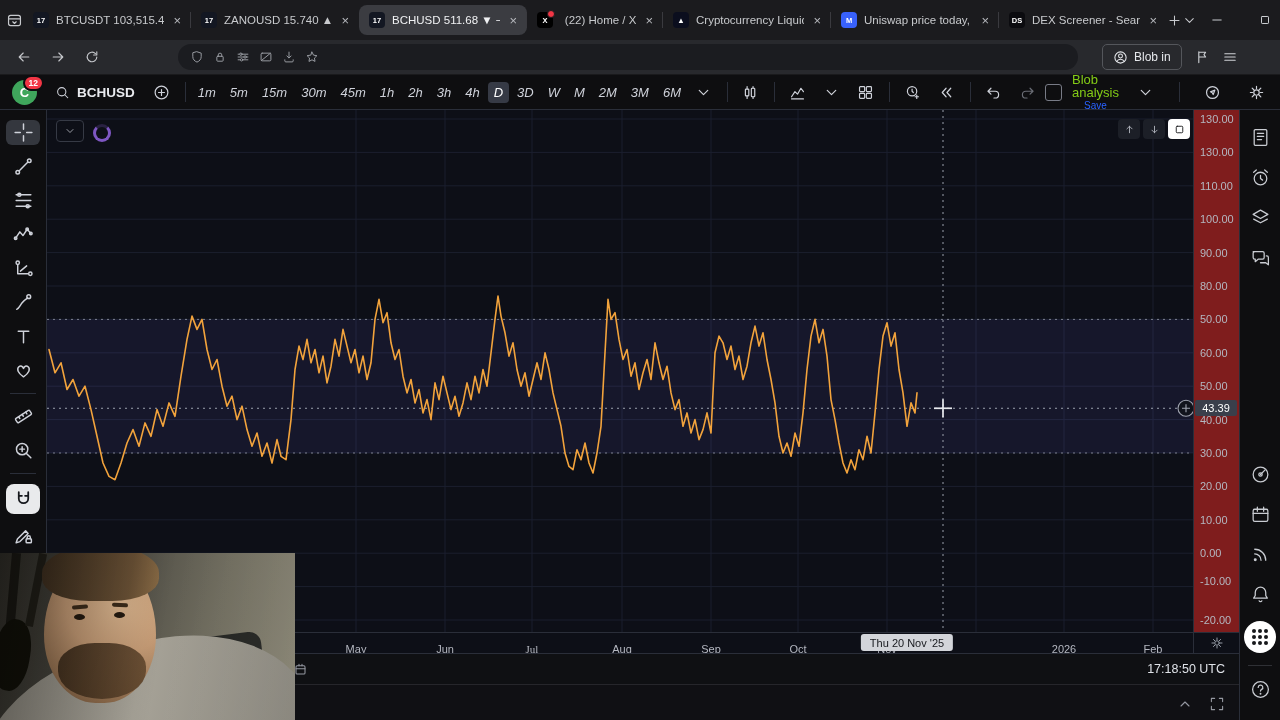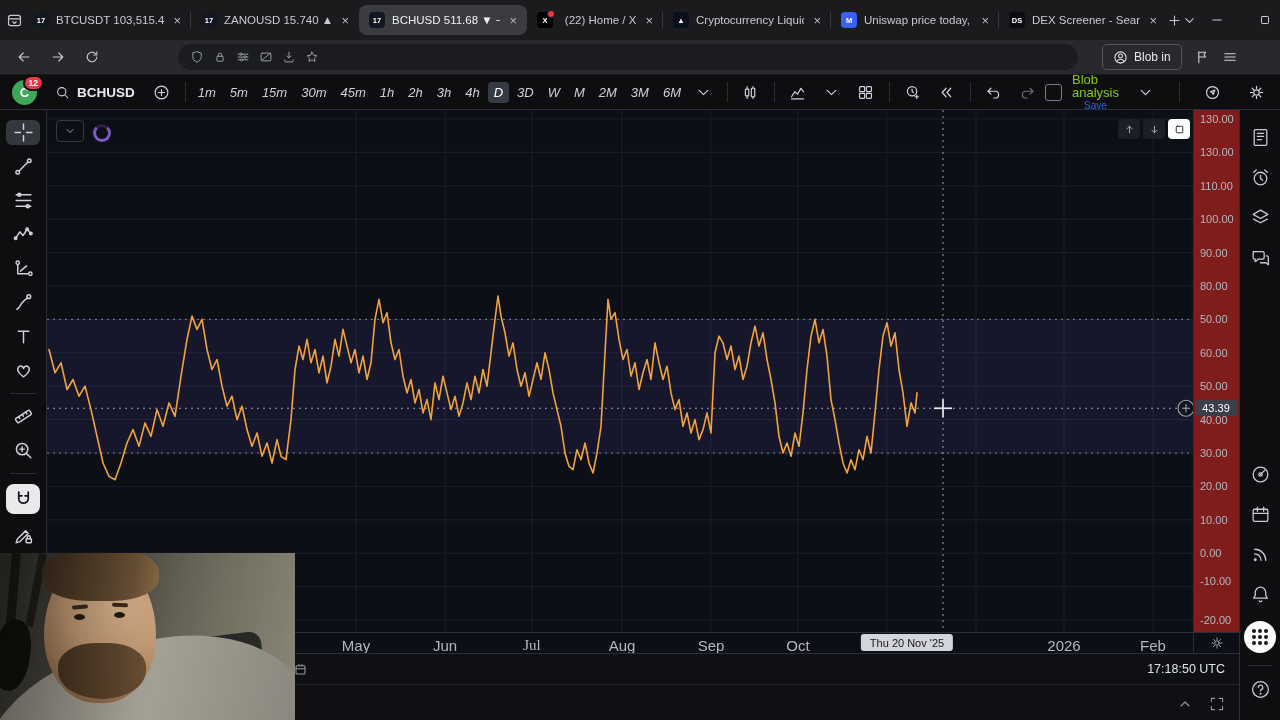--- a/index.html
+++ b/index.html
@@ -69,21 +69,21 @@
   .tool.white{background:#e9eaec;color:#16181d;border-radius:8px;height:30px;}
   .tdiv{width:26px;height:1px;background:#2a2e39;margin:1px 0;}
   .centercol{flex:1;display:flex;flex-direction:column;min-width:0;}
   .chartwrap{position:relative;height:545px;background:#0d0f17;}
   .plot{position:absolute;left:0;top:0;width:1149px;height:525px;}
   .priceaxis{position:absolute;right:0;top:0;width:45px;height:525px;border-left:1px solid #2a2e39;background:#7f1d1d;}
   .ptick{position:absolute;left:6px;font-size:11px;color:#b4b7c0;white-space:nowrap;}
   .pricepill{position:absolute;left:1px;right:2px;height:16px;background:#3a3f4b;color:#fff;border-radius:2px;
              font-size:11px;display:flex;align-items:center;justify-content:center;z-index:3;}
   .timeaxis{position:absolute;left:0;bottom:0;height:20px;width:1149px;border-top:1px solid #2a2e39;background:#0d0f17;}
-  .ttick{position:absolute;top:4px;transform:translateX(-50%);font-size:15px;color:#b4b7c0;white-space:nowrap;}
+  .ttick{position:absolute;top:10px;transform:translateX(-50%);font-size:11px;color:#b4b7c0;white-space:nowrap;}
   .datepill{position:absolute;top:1px;transform:translateX(-50%);background:#d3d5da;color:#16181d;font-size:11px;
             border-radius:3px;height:17px;display:flex;align-items:center;padding:0 9px;z-index:3;white-space:nowrap;}
   .axiscorner{position:absolute;right:0;bottom:0;width:45px;height:20px;border-top:1px solid #2a2e39;border-left:1px solid #2a2e39;
             display:flex;align-items:center;justify-content:center;color:#9aa0aa;background:#0d0f17;}
   .axiscorner svg{width:14px;height:14px}
   .legendbtn{position:absolute;left:9px;top:10px;width:26px;height:20px;border:1px solid #363a45;border-radius:4px;
              display:flex;align-items:center;justify-content:center;color:#b2b5be;background:rgba(13,15,23,.6);}
   .legendbtn svg{width:12px;height:12px}
   .loader{position:absolute;left:46px;top:14px;width:12px;height:12px;border-radius:50%;
           border:3px solid #7e57c2;border-top-color:rgba(126,87,194,.25);}

